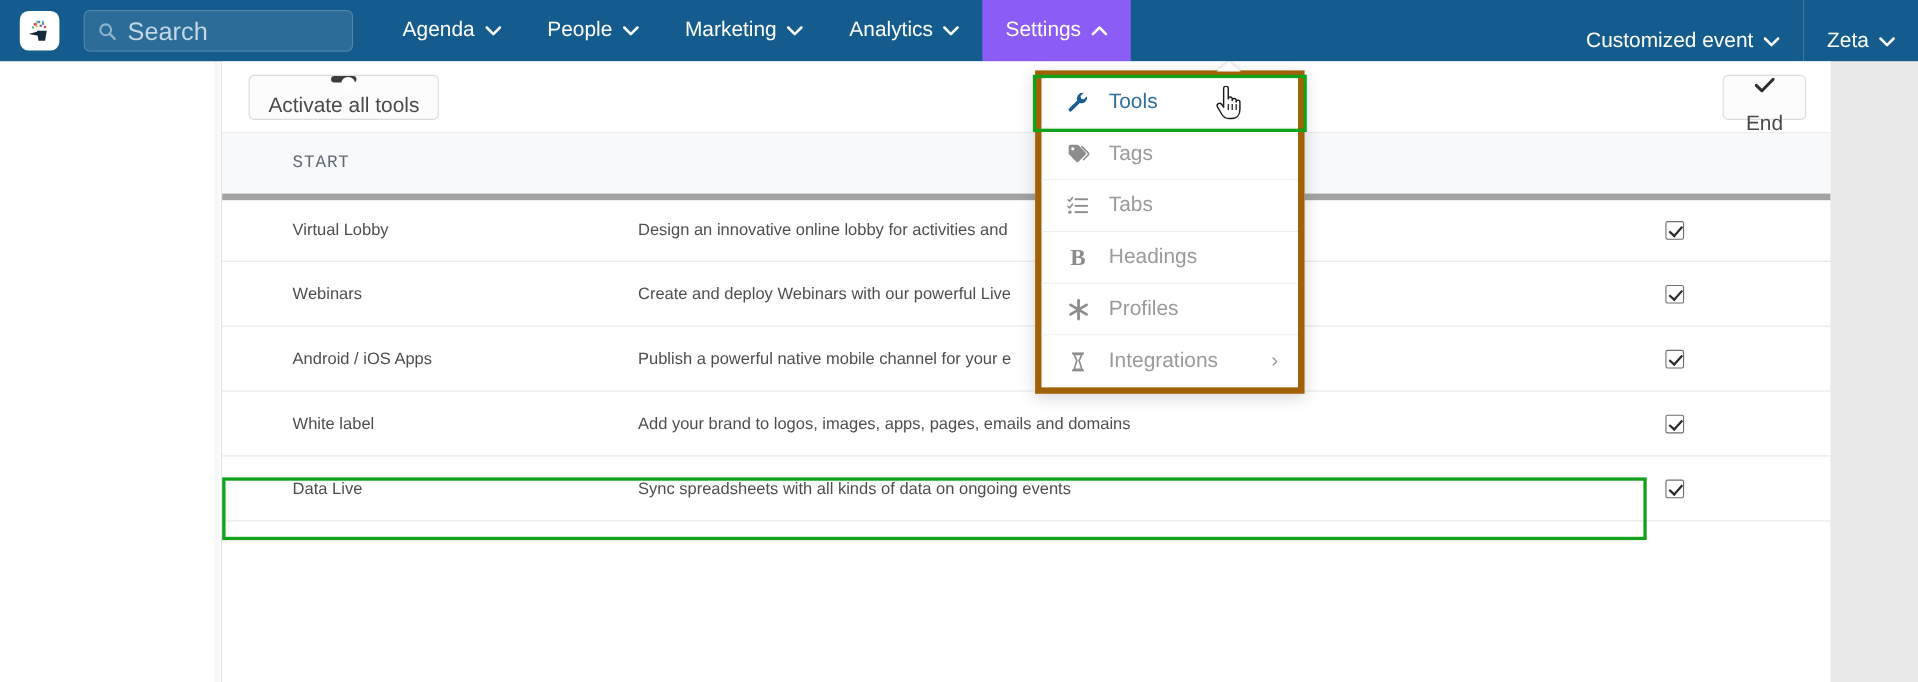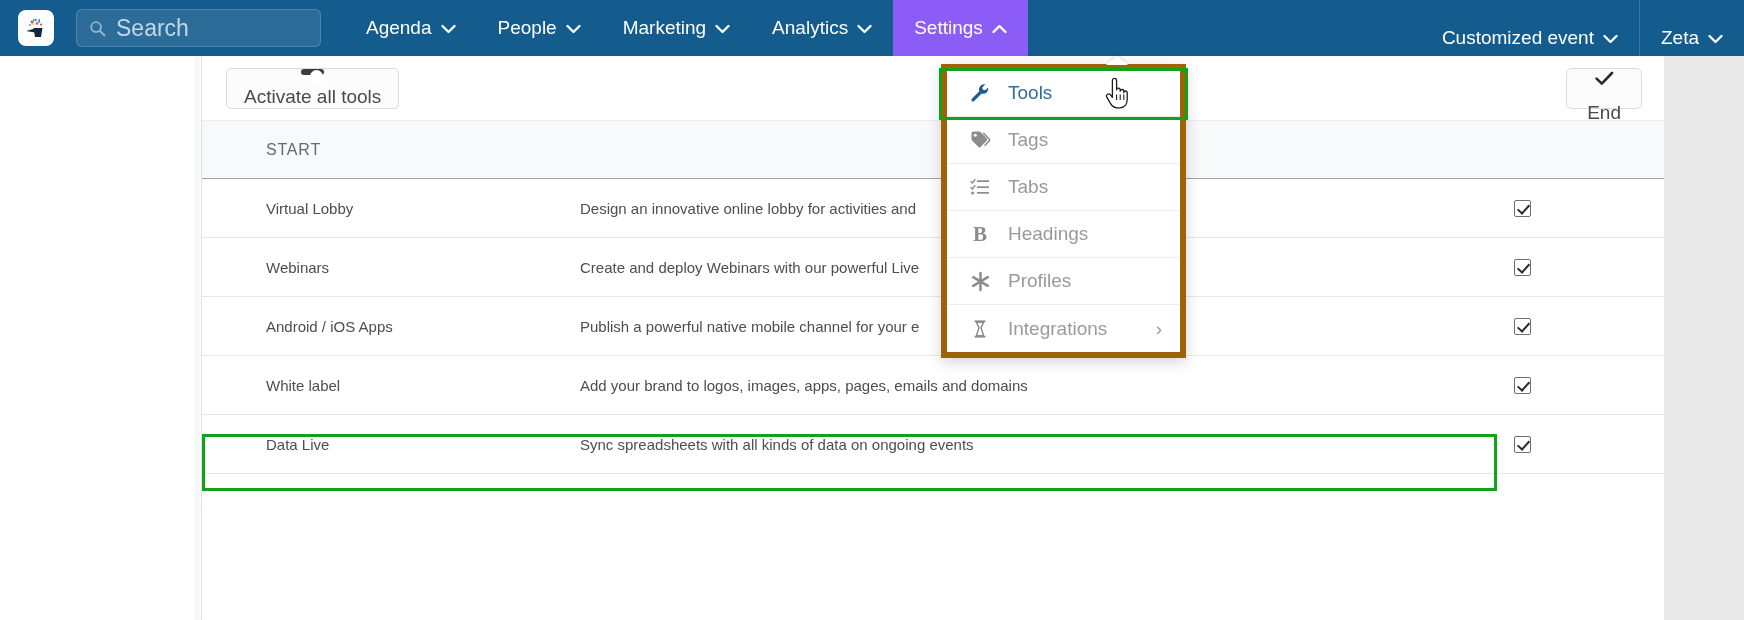--- a/index.html
+++ b/index.html
@@ -112,22 +112,23 @@
     width: 13px; height: 13px; border-radius: 50%; background: #ffffff;
   }
 
   
   table.tools-table { width: 100%; border-collapse: collapse; table-layout: fixed; }
   .tools-table th, .tools-table td { text-align: left; }
   .tools-table thead tr { background: #f7f9fb; }
   .tools-table thead th {
     height: 58px; padding: 0 0 0 64px;
     font-size: 16px; font-weight: 400; letter-spacing: .8px;
-    color: #5f6b75; border-bottom: 1px solid #a3a3a3;
+    color: #5f6b75; border-bottom: 6px solid #a3a3a3;
     border-top: 1px solid #ececec;
+    font-family: Liberation Mono, monospace;
   }
   .tools-table tbody td {
     height: 59px; border-bottom: 1px solid #e7e7e7;
     font-size: 15px; color: #4e4e4e;
     vertical-align: middle;
   }
   .col-name { width: 378px; padding-left: 64px; }
   .col-desc { width: 800px; }
   .col-check { width: 284px; text-align: center !important; }
 

